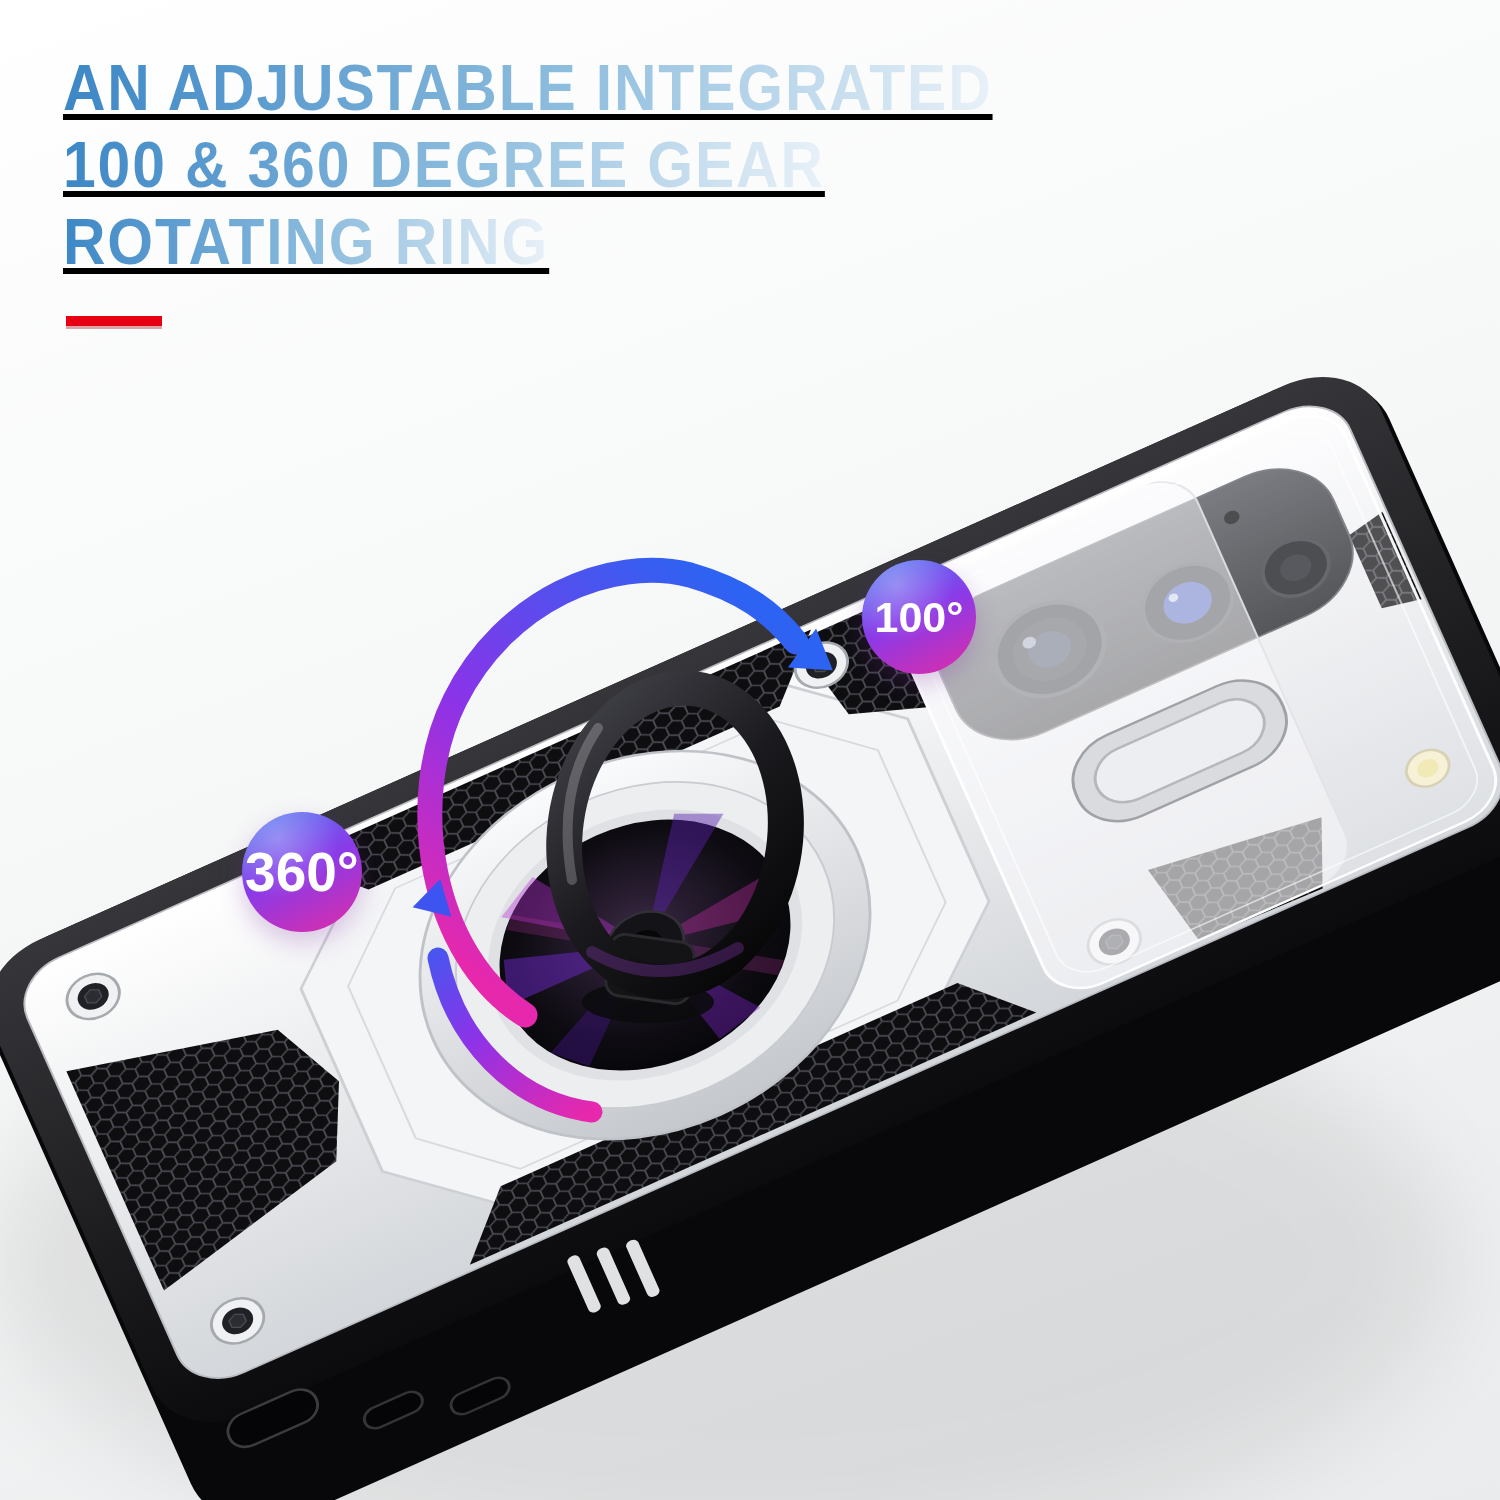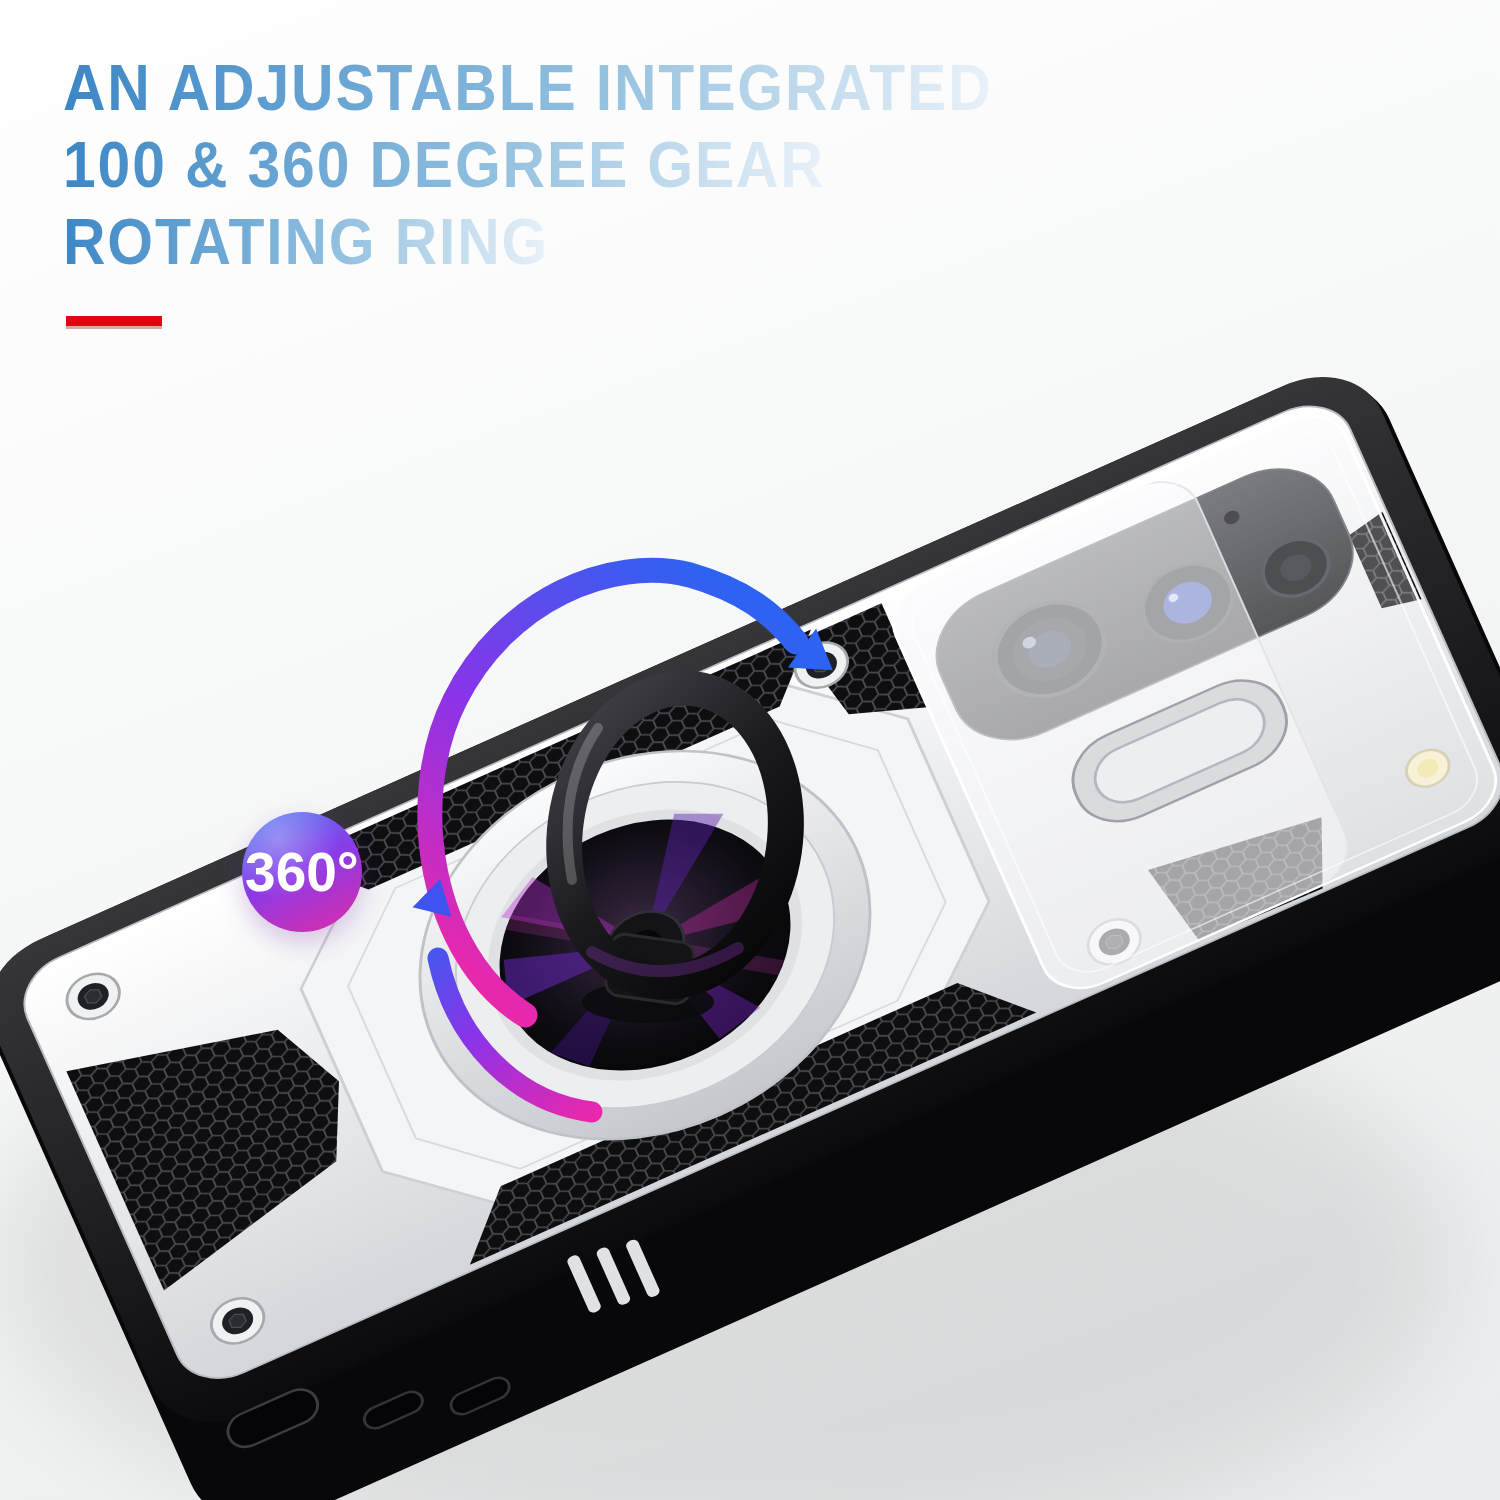--- a/index.html
+++ b/index.html
@@ -6,20 +6,21 @@
   body{font-family:"Liberation Sans",sans-serif;}
   .stage{
     position:relative;width:1500px;height:1500px;overflow:hidden;
     background:linear-gradient(160deg,#ffffff 0%,#f7f8f8 40%,#e9ebec 100%);
   }
   .stage svg{position:absolute;left:0;top:0;}
   .headline{
     position:absolute;left:63px;top:50px;z-index:5;
     font-weight:bold;font-size:64px;line-height:77px;letter-spacing:2px;
     text-transform:uppercase;
+    text-decoration:underline;
   }
   .hl-line{
     display:block;width:max-content;
     transform:scaleX(.92);transform-origin:left center;
     background:linear-gradient(90deg,#3d87c6 0%,#8fbede 55%,#e9f1f8 100%);
     -webkit-background-clip:text;background-clip:text;color:transparent;
     text-shadow:0 2px 2px rgba(120,160,190,0.0);
   }
   .accent-dash{
     position:absolute;left:66px;top:316px;width:96px;height:10px;z-index:5;
@@ -220,17 +221,20 @@
     </g>
   </svg>
 
   <div class="headline">
     <span class="hl-line">AN ADJUSTABLE INTEGRATED</span>
     <span class="hl-line">100 &amp; 360 DEGREE GEAR</span>
     <span class="hl-line">ROTATING RING</span>
   </div>
   <div class="accent-dash"></div>
 
+  <div class="badge badge-100">
+    <span>100°</span>
+  </div>
   <div class="badge badge-360">
     <span>360°</span>
   </div>
 
 </div>
 
 </body></html>

